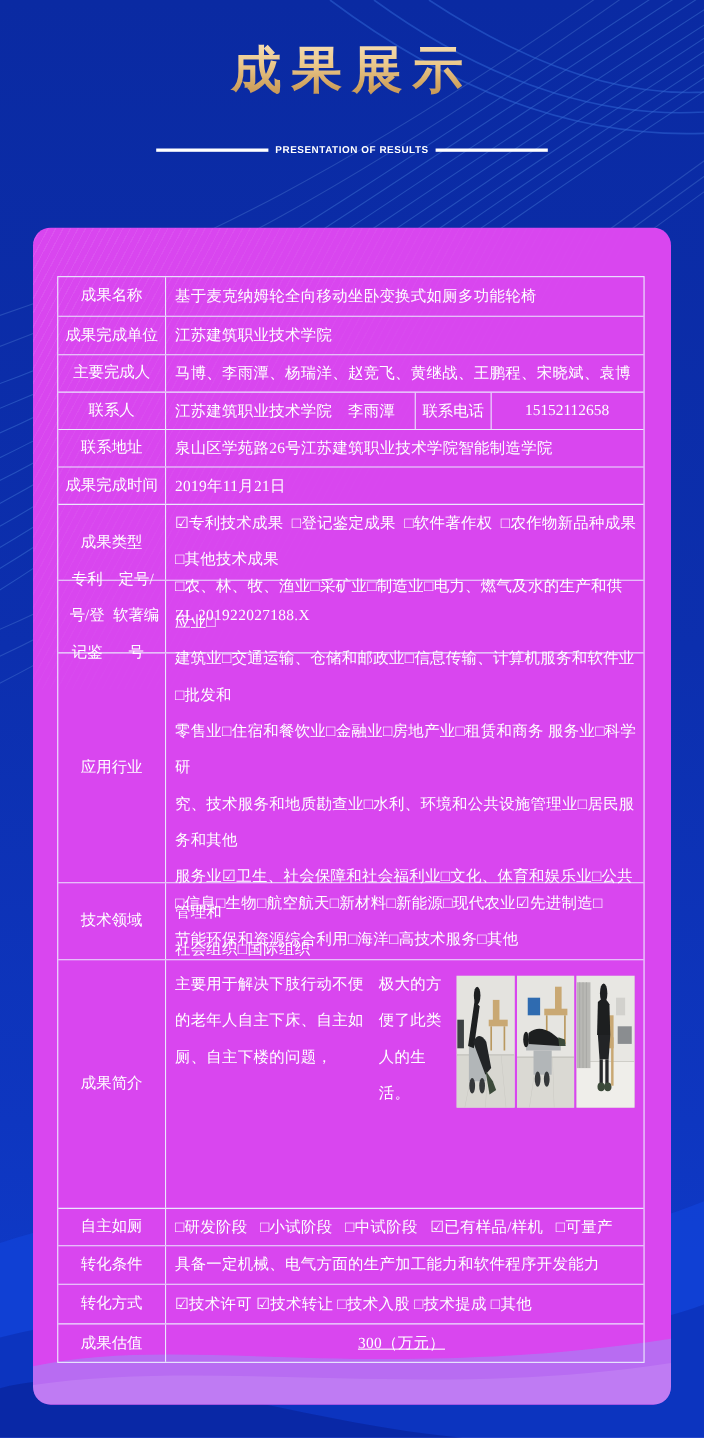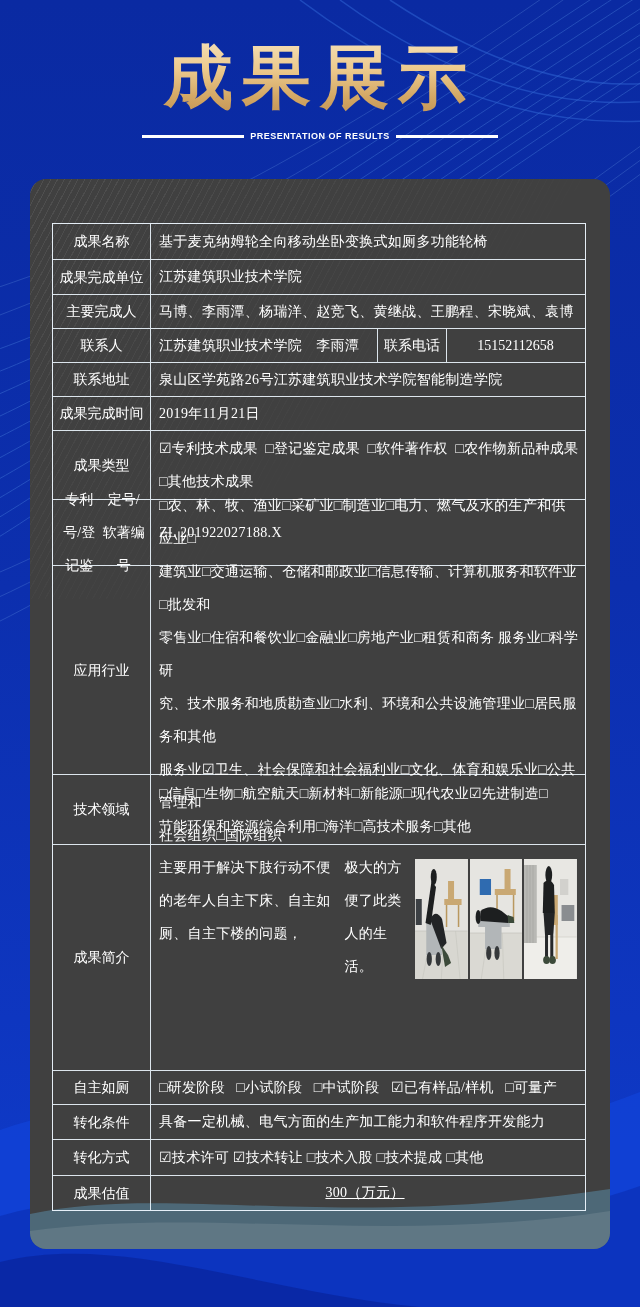--- a/index.html
+++ b/index.html
@@ -5,38 +5,38 @@
   html,body{margin:0;padding:0;}
   body{
     width:640px;height:1307px;position:relative;overflow:hidden;
     font-family:"Liberation Serif","DejaVu Serif",serif;
     background:linear-gradient(180deg,#0a2aa2 0%,#0c2fae 45%,#0e36c0 78%,#0f3ccc 100%);
   }
   .bg-svg{position:absolute;left:0;top:0;width:640px;height:1307px;}
   
   .title{
     position:absolute;left:0;top:34px;width:640px;text-align:center;
-    font-size:69px;font-weight:700;letter-spacing:9px;line-height:1.3;
+    font-size:46px;font-weight:700;letter-spacing:9px;line-height:1.3;
     background:linear-gradient(180deg,#f7e3bd 0%,#ecc98c 40%,#d3a764 70%,#bd8c4e 100%);
     -webkit-background-clip:text;background-clip:text;color:transparent;
     text-shadow:0 2px 3px rgba(0,0,30,0.0);
   }
   .subtitle-row{
     position:absolute;left:142px;top:131px;width:356px;height:10px;
     display:flex;align-items:center;gap:6px;
   }
   .subtitle-row .bar{flex:1;height:3px;background:#ffffff;}
   .subtitle-row .sub-text{
     font-family:"Liberation Sans","DejaVu Sans",sans-serif;
     color:#ffffff;font-size:9px;font-weight:700;letter-spacing:0.5px;white-space:nowrap;
   }
   
   .panel{
-    position:absolute;left:30px;top:179px;width:580px;height:1070px;
-    background:#404040;border-radius:16px;overflow:hidden;
+    position:absolute;left:30px;top:207px;width:580px;height:1070px;
+    background:#d946ef;border-radius:16px;overflow:hidden;
   }
   .panel-texture{
     position:absolute;left:0;top:0;width:100%;height:420px;
     background:repeating-linear-gradient(118deg,rgba(255,255,255,0.09) 0px,rgba(255,255,255,0.09) 1px,transparent 1px,transparent 6px);
     -webkit-mask-image:linear-gradient(135deg,rgba(0,0,0,0.9),transparent 60%);
     mask-image:linear-gradient(135deg,rgba(0,0,0,0.9),transparent 60%);
     pointer-events:none;
   }
   .panel-wave{position:absolute;left:0;bottom:0;width:580px;height:90px;}
   

